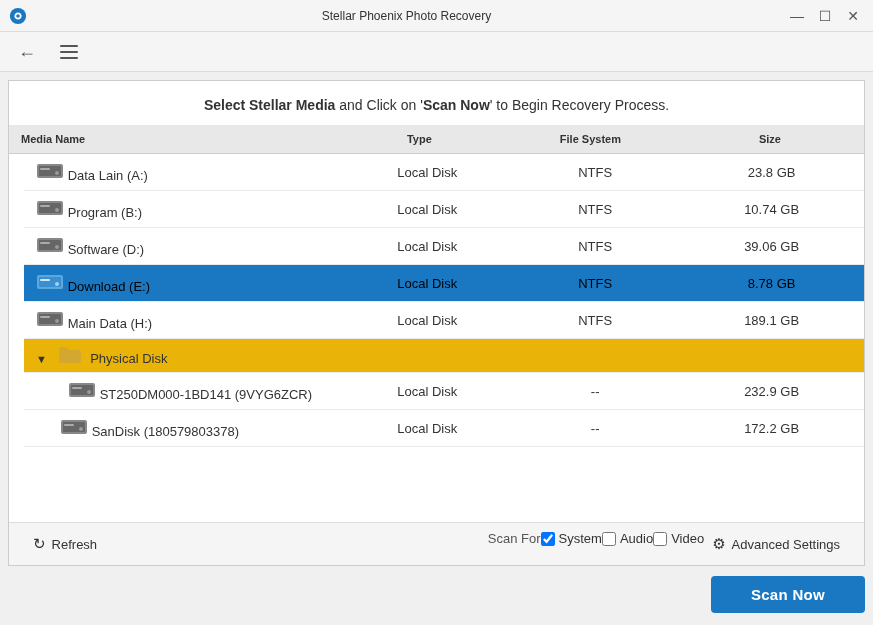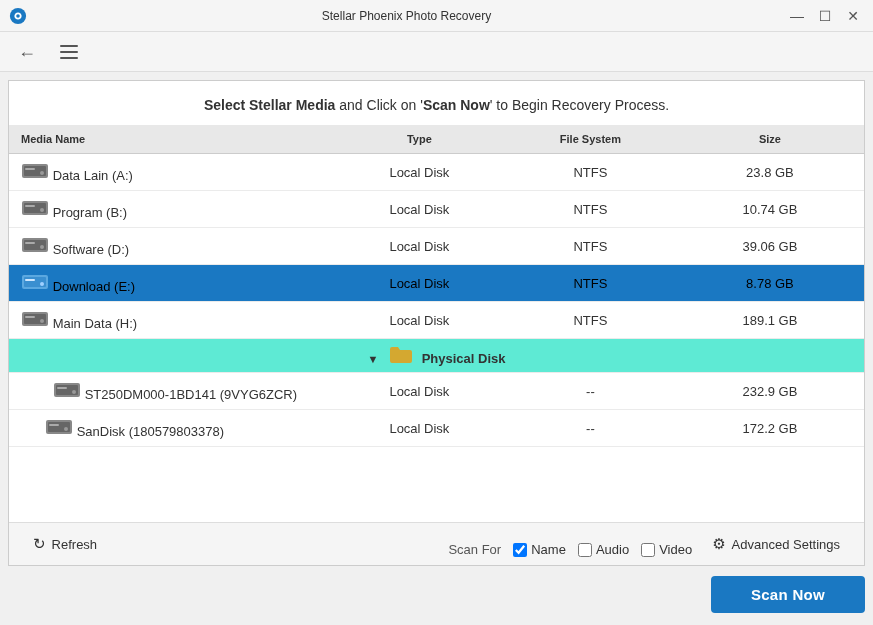--- a/index.html
+++ b/index.html
@@ -125,22 +125,21 @@
       align-items: center;
       gap: 6px;
       font-size: 13px;
       color: #333;
       padding: 4px 8px;
       border-radius: 3px;
     }
 
     .scan-options {
       display: flex;
-      align-items: flex-end;
-      gap: 12px;
+      align-items: flex-start;
       font-size: 13px;
       color: #333;
     }
     .scan-for-label {
       font-size: 13px;
       color: #555;
     }
     .checkbox-item {
       display: flex;
       align-items: center;
@@ -227,20 +226,21 @@
       width: 38%;
     }
     .thead-fixed thead th.col-type { width: 20%; }
     .thead-fixed thead th.col-fs { width: 20%; }
     .thead-fixed thead th.col-size { width: 22%; }
 
     .tbody-scroll {
       flex: 1;
       overflow-y: scroll;
       overflow-x: hidden;
+      margin-left: 15px;
     }
     .tbody-scroll::-webkit-scrollbar { width: 14px; }
     .tbody-scroll::-webkit-scrollbar-track { background: #f0f0f0; border-left: 1px solid #ddd; }
     .tbody-scroll::-webkit-scrollbar-thumb { background: #b0b0b0; border: 3px solid #f0f0f0; border-radius: 7px; }
 
     .data-table {
       width: 100%;
       border-collapse: collapse;
       font-size: 13px;
       table-layout: fixed;
@@ -250,26 +250,25 @@
       border-bottom: 1px solid #ebebeb;
       color: #333;
       overflow: hidden;
       text-overflow: ellipsis;
       white-space: nowrap;
     }
     .data-table tr.selected td { background: #1a78c2; color: #000000; }
     .td-center { text-align: center; }
 
     .section-row td {
-      background: #5eead4;
+      background: #eab308;
       padding: 6px 12px;
-      font-weight: 700;
-      font-size: 13px;
-      color: #333;
-      text-align: center;
+      font-weight: 400;
+      font-size: 13px;
+      color: #333;
     }
 
     .hdd-icon {
       display: inline-flex;
       align-items: center;
       justify-content: center;
       width: 28px;
       height: 20px;
       flex-shrink: 0;
     }
@@ -464,21 +463,21 @@
 
       <div class="bottom-bar">
         <button class="refresh-btn">
           <span style="font-size:15px;">↻</span>
           <span>Refresh</span>
         </button>
         <div class="scan-options">
           <span class="scan-for-label">Scan For</span>
           <label class="checkbox-item">
             <input type="checkbox" checked="" style="">
-            <span>Name</span>
+            <span>System</span>
           </label>
           <label class="checkbox-item">
             <input type="checkbox" style="">
             <span>Audio</span>
           </label>
           <label class="checkbox-item">
             <input type="checkbox" style="">
             <span>Video</span>
           </label>
           <button class="advanced-settings-btn">

